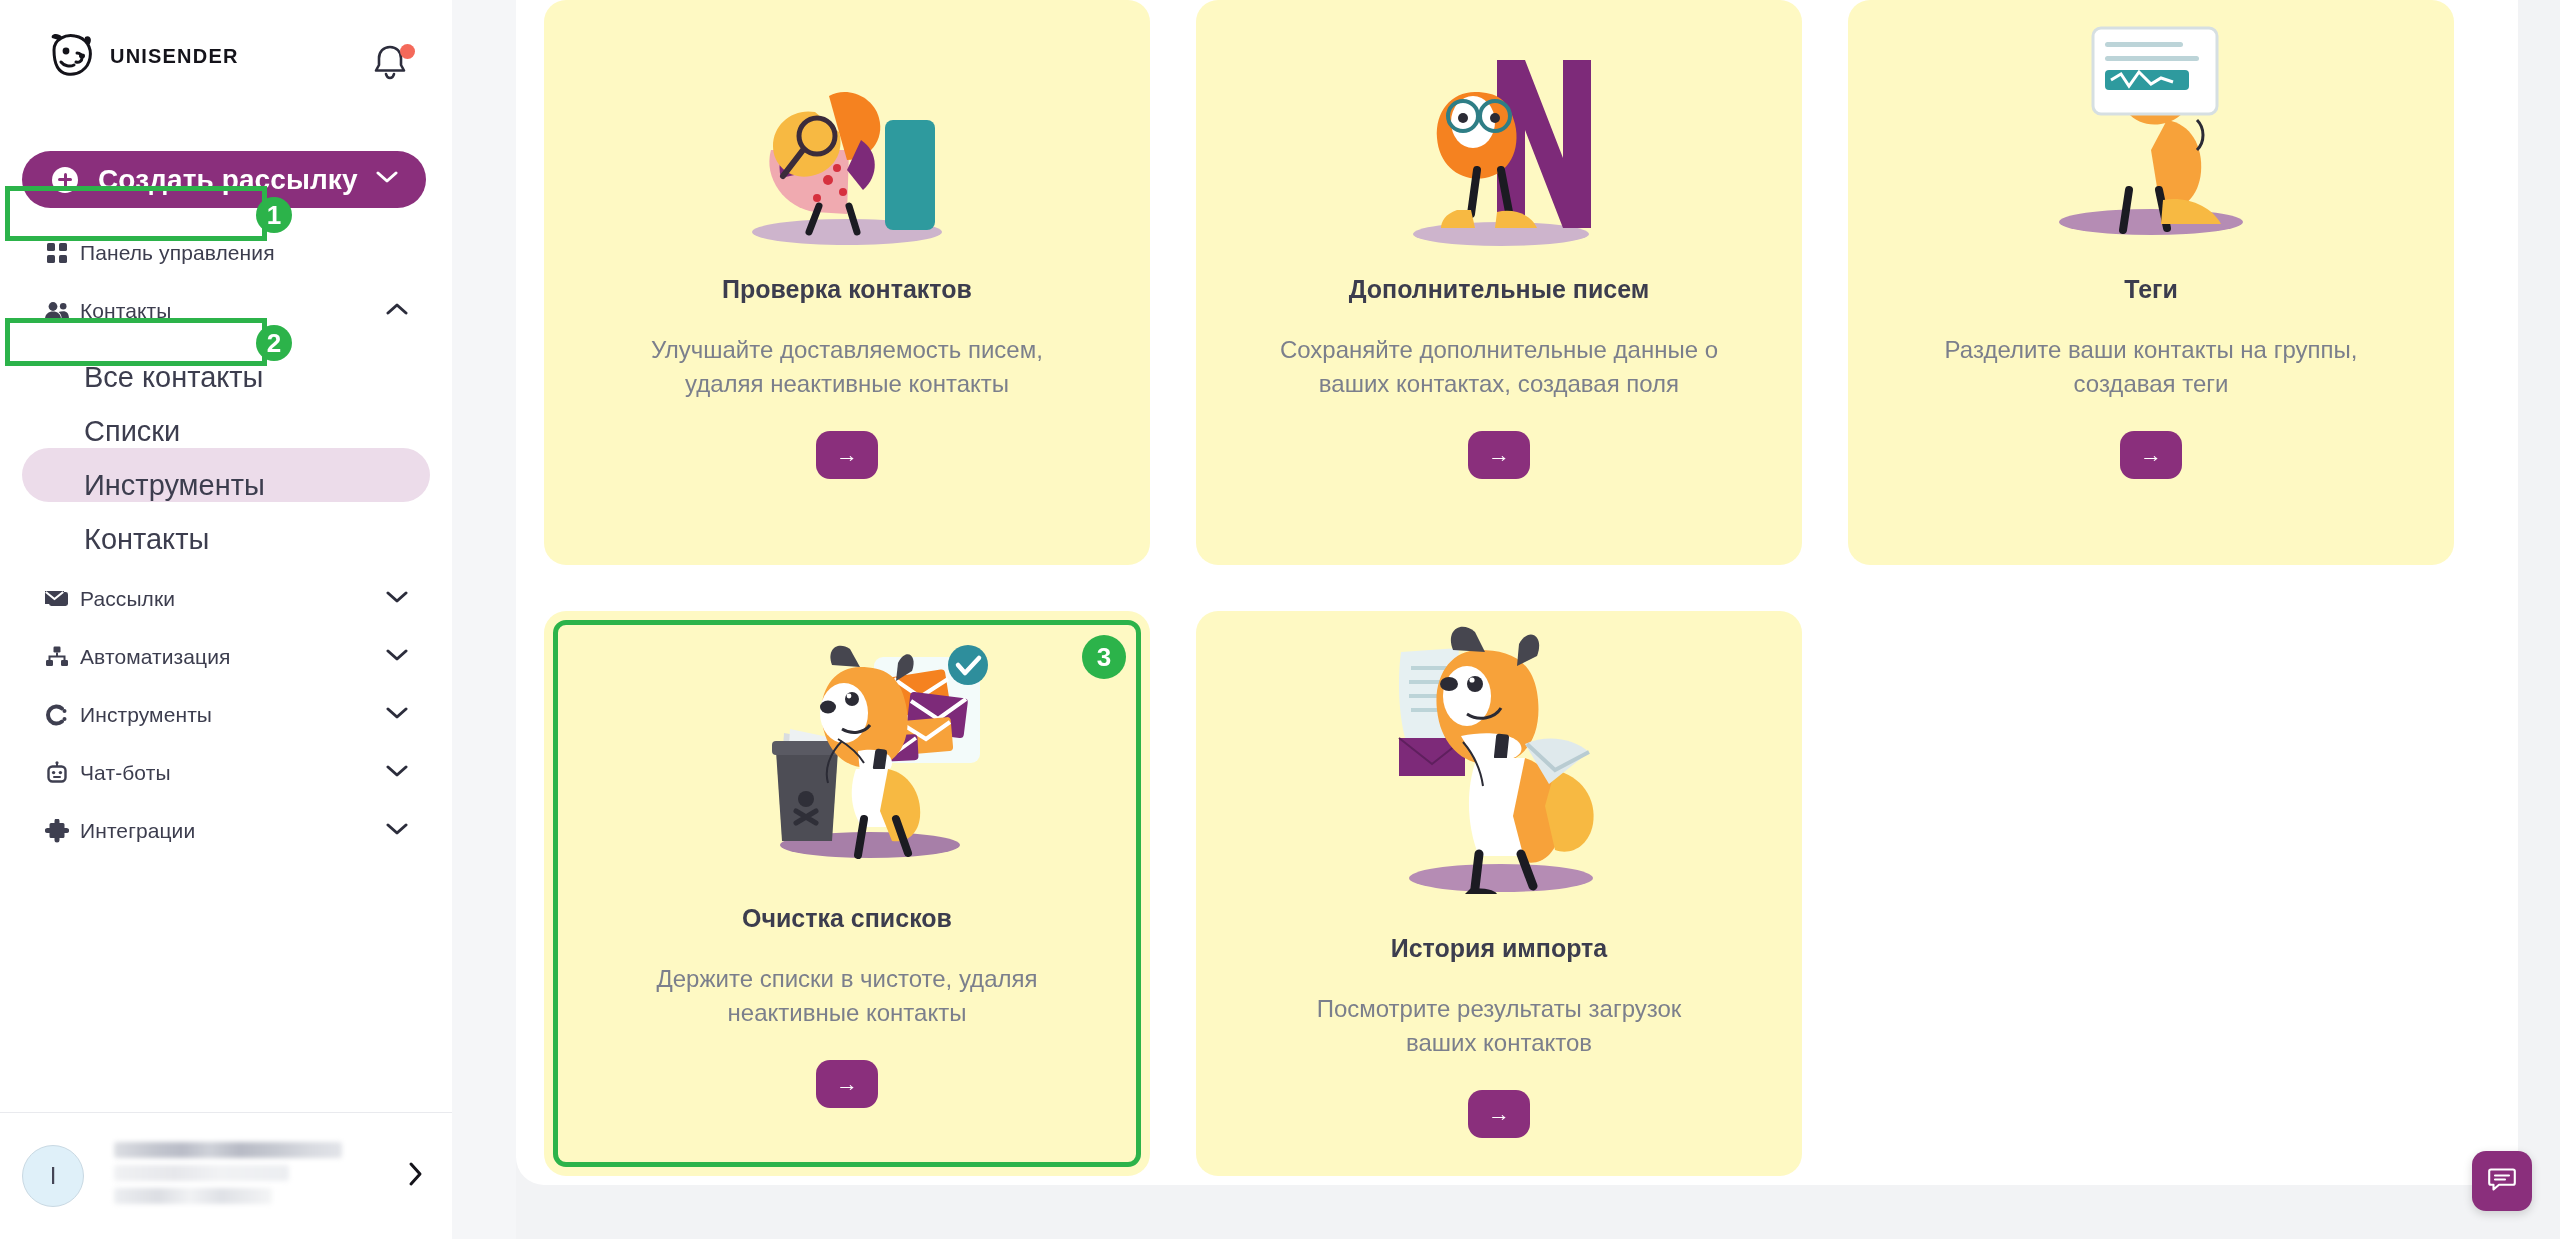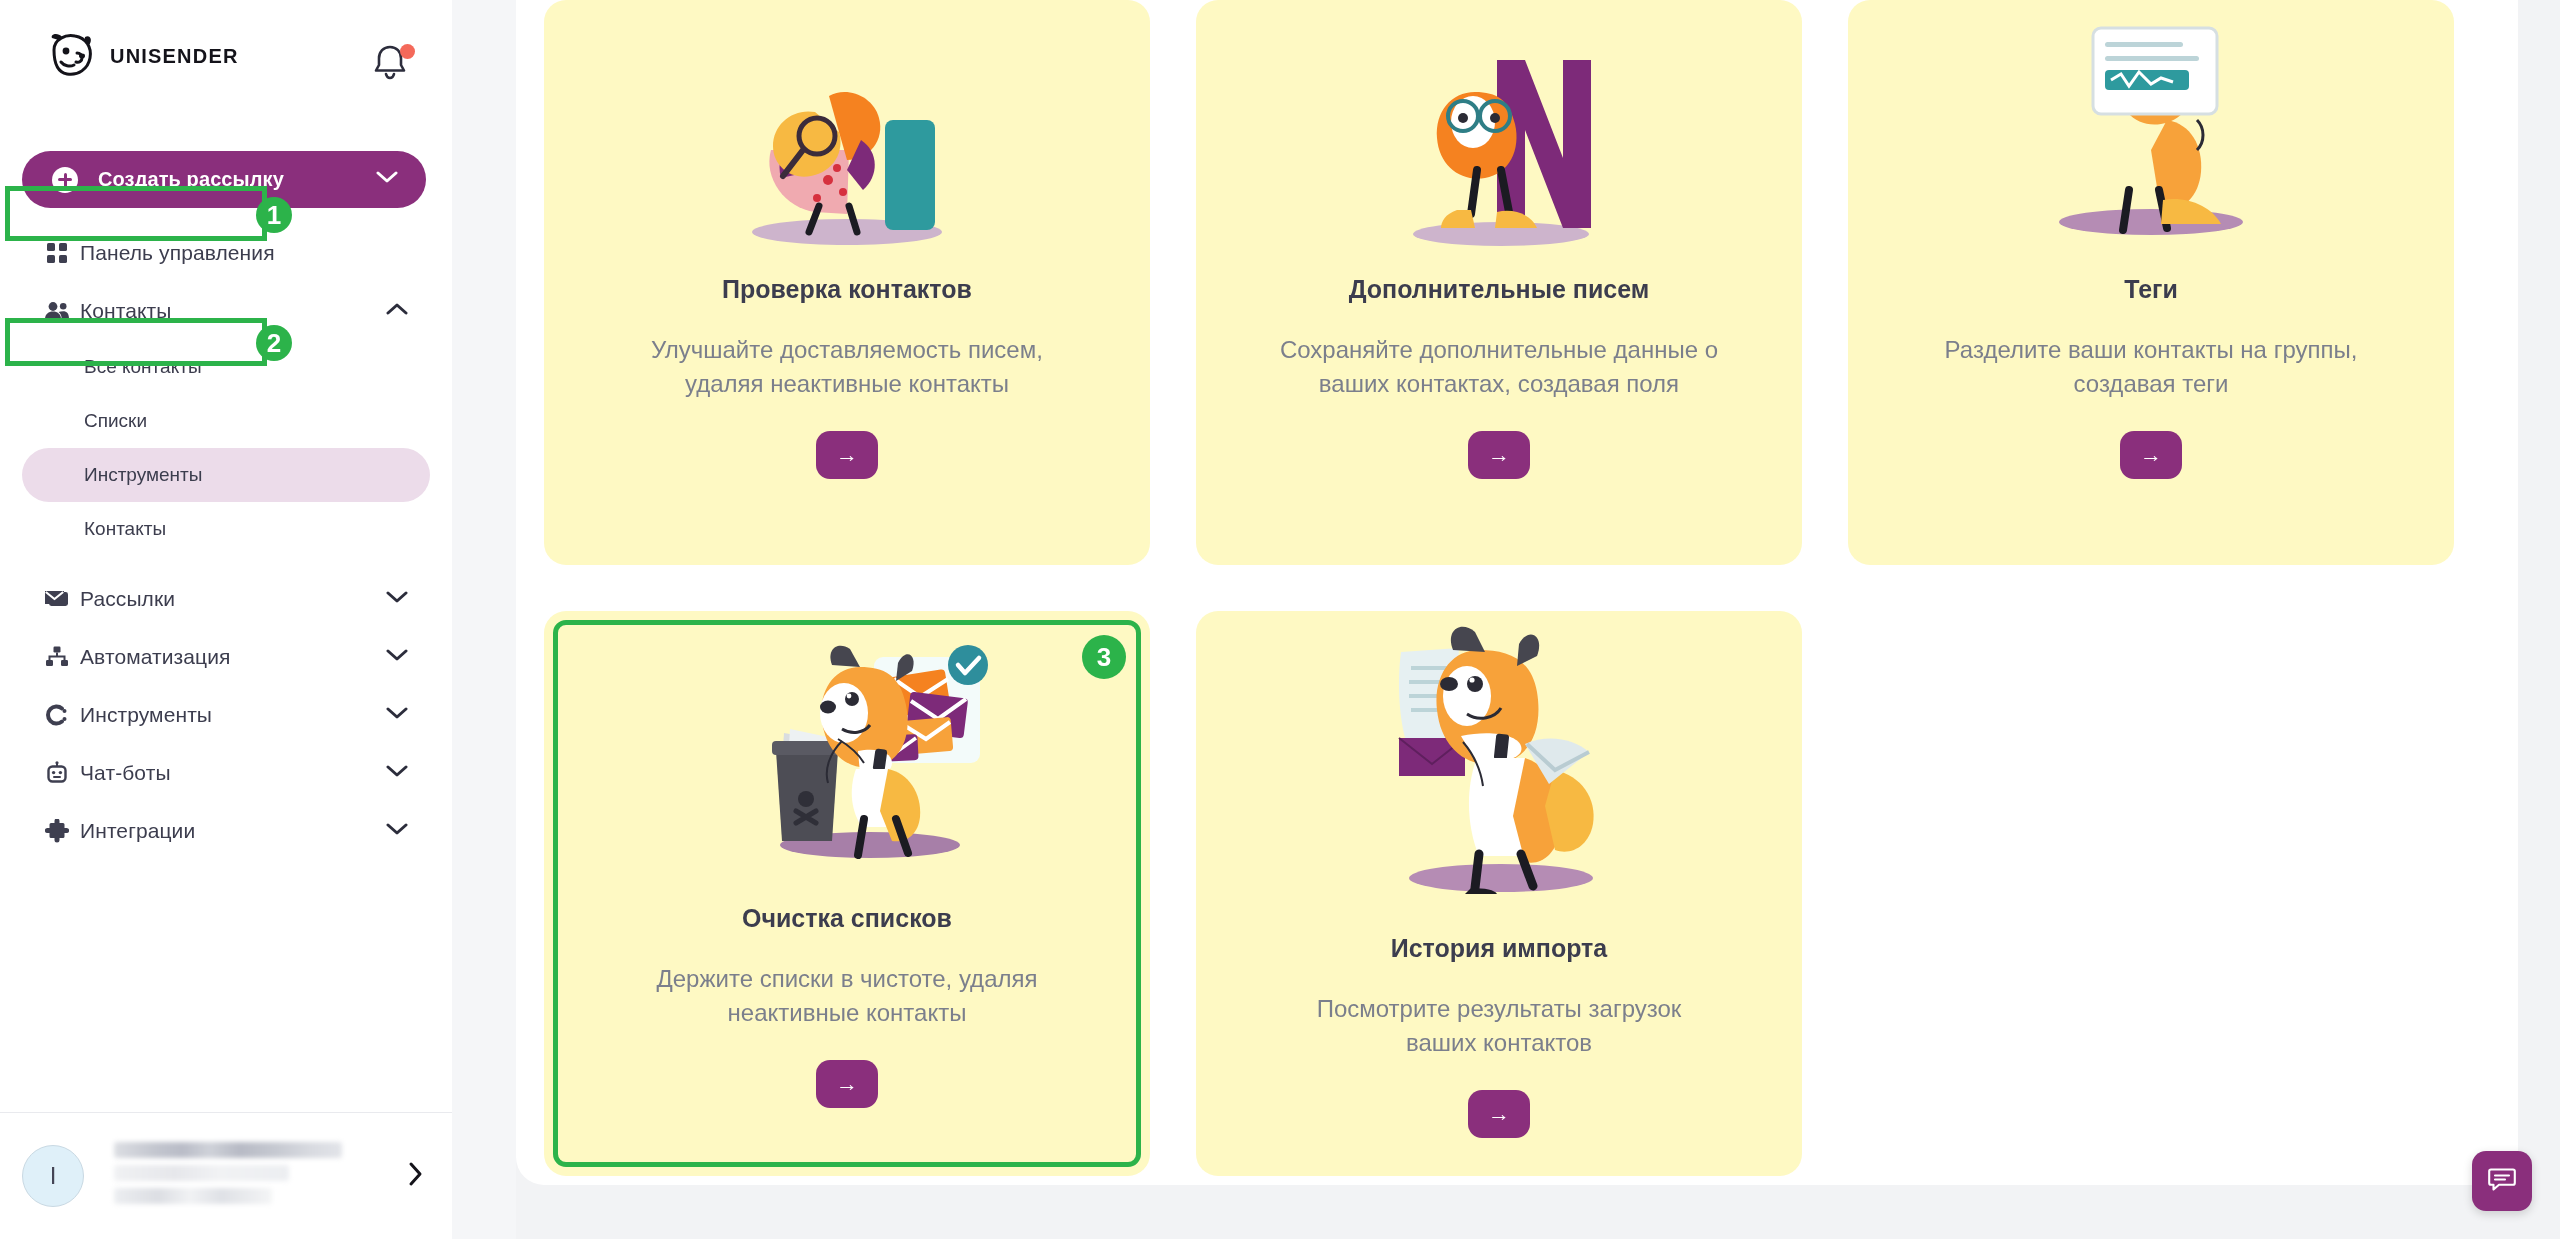--- a/index.html
+++ b/index.html
@@ -53,21 +53,21 @@
   .create-plus {
     margin-left: 30px; width: 26px; height: 26px; border-radius: 50%;
     background: #ffffff; position: relative; flex: none;
   }
   .create-plus::before, .create-plus::after {
     content: ""; position: absolute; background: #8a2f7c;
   }
   .create-plus::before { left: 6px; top: 11.5px; width: 14px; height: 3px; border-radius: 2px; }
   .create-plus::after  { top: 6px; left: 11.5px; height: 14px; width: 3px; border-radius: 2px; }
   .create-label {
-    margin-left: 20px; font-size: 20px; font-weight: 600;
+    margin-left: 20px; font-size: 28px; font-weight: 600;
     color: #ffffff; letter-spacing: .1px;
   }
   .create-chev { position: absolute; right: 28px; top: 19px; }
 
   .nav { position: absolute; left: 0; top: 224px; width: 452px; }
   .nav-item {
     position: relative; display: flex; align-items: center;
     height: 58px; margin: 0 22px; padding: 0 20px;
     border-radius: 12px; cursor: pointer;
   }
@@ -76,23 +76,23 @@
     display: flex; align-items: center; justify-content: center;
     color: #3e3f50;
   }
   .nav-label {
     margin-left: 8px; font-size: 21px; color: #3c3d4e;
     letter-spacing: .1px; white-space: nowrap;
   }
   .nav-chev { position: absolute; right: 22px; top: 50%; transform: translateY(-50%); }
 
   .sub-item {
-    display: flex; align-items: center; height: 54px;
+    display: flex; align-items: flex-end; height: 54px;
     margin: 0 22px; padding-left: 62px; border-radius: 27px;
-    cursor: pointer; font-size: 19px; color: #3c3d4e;
+    cursor: pointer; font-size: 29px; color: #3c3d4e;
   }
   .sub-item.active { background: #ecdcea; }
 
   .sidebar-divider {
     position: absolute; left: 0; top: 1112px;
     width: 452px; height: 1px; background: #e9eaee;
   }
   .user-row {
     position: absolute; left: 0; top: 1113px;
     width: 452px; height: 126px;

